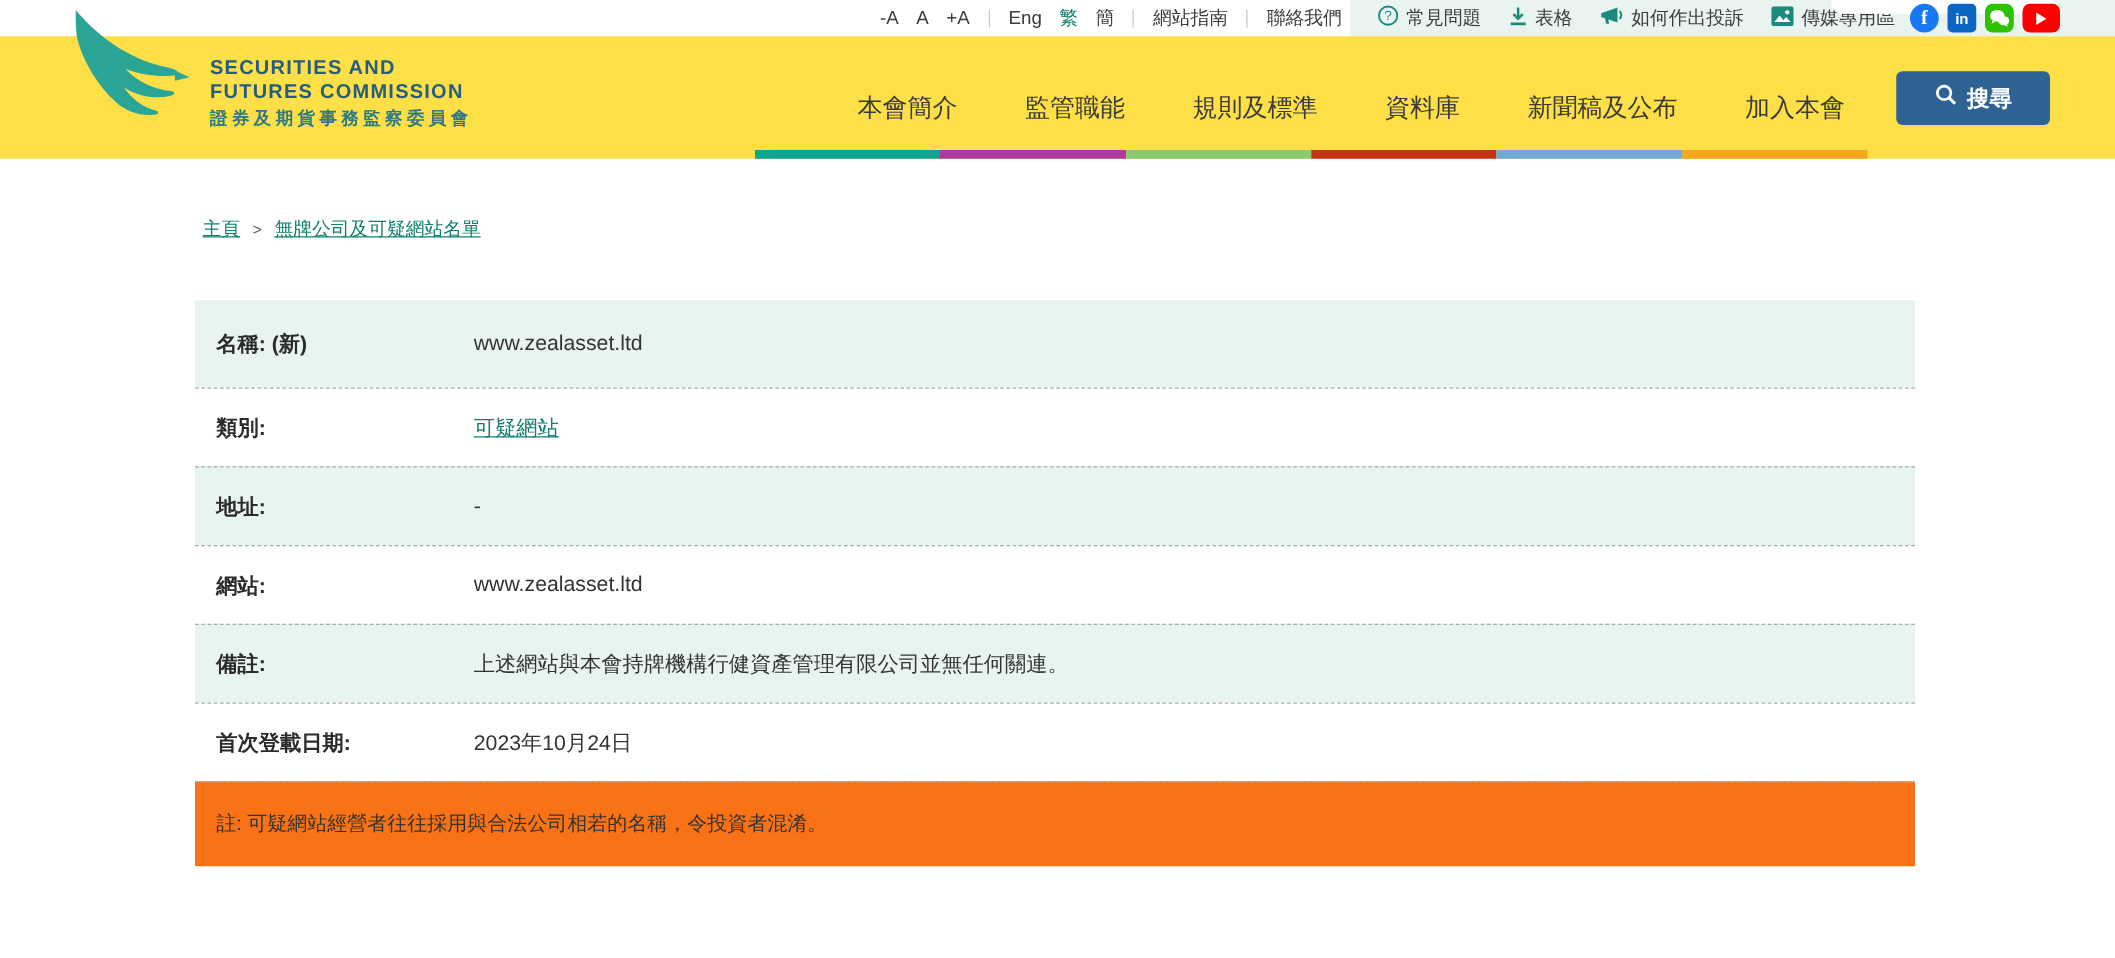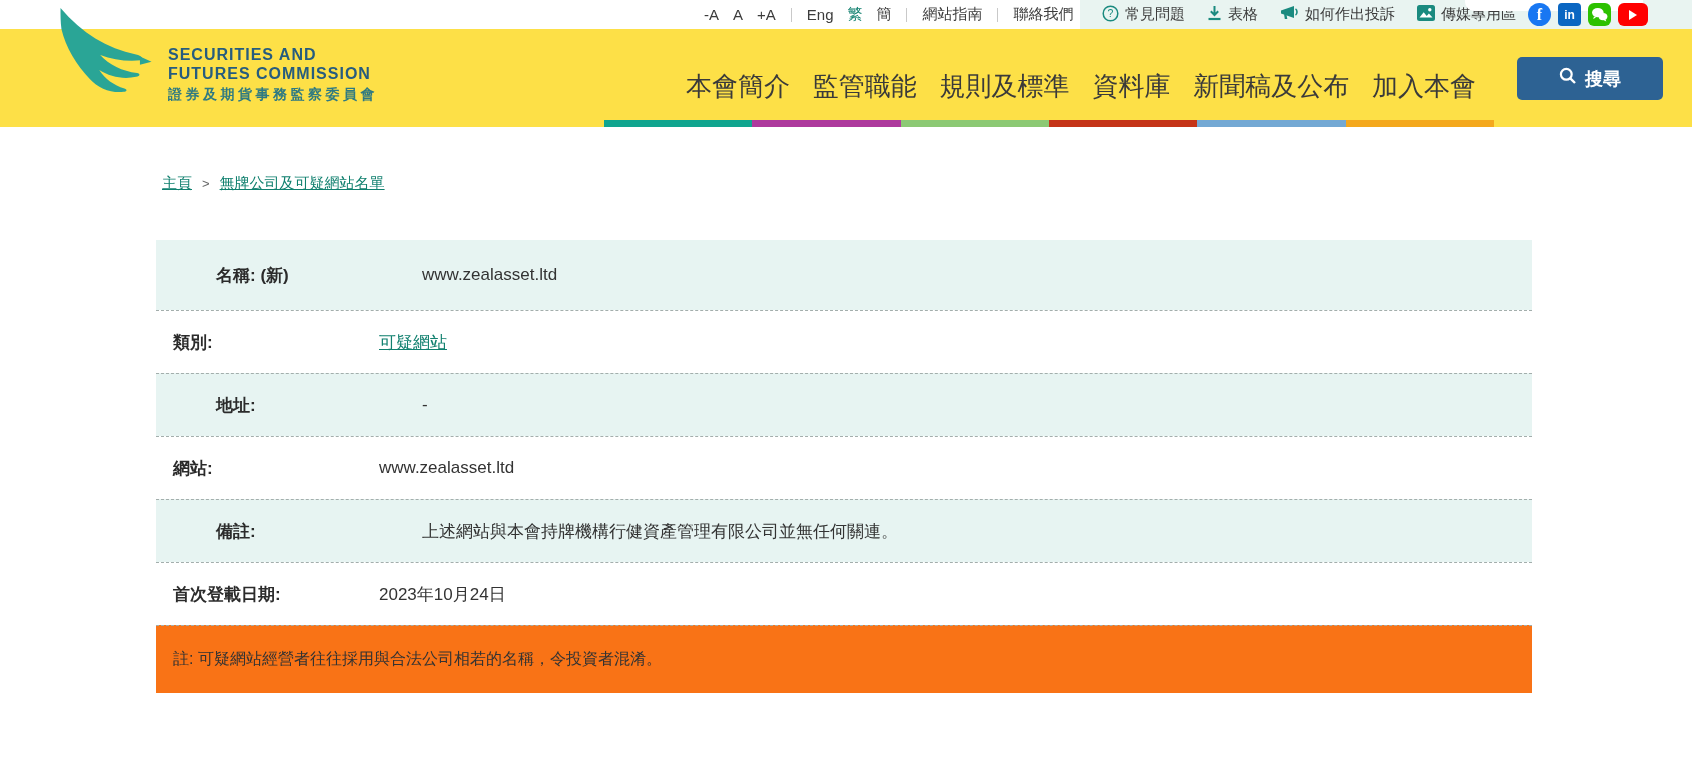--- a/index.html
+++ b/index.html
@@ -24,34 +24,34 @@
   .soc-yt{border-radius:6px;width:30px;}
   .yt-tri{width:0;height:0;border-left:8px solid #fff;border-top:5px solid transparent;border-bottom:5px solid transparent;}
 
   
   .header{position:absolute;top:29px;left:0;width:1692px;height:98px;background:#fde047;}
   .logo{position:absolute;left:48px;top:-21px;display:flex;cursor:pointer;}
   .logo-text{position:absolute;left:120px;top:37px;white-space:nowrap;}
   .logo-en{font-size:16px;font-weight:bold;color:#265c7f;letter-spacing:1px;line-height:19px;}
   .logo-cn{font-size:14px;color:#2f7a82;letter-spacing:3.5px;margin-top:3px;font-weight:bold;}
   .nav-inner{position:absolute;left:686px;top:40px;width:790px;height:34px;display:flex;justify-content:space-between;align-items:center;}
-  .nav-item{font-size:26px;color:#3a3a3a;font-weight:500;cursor:pointer;white-space:nowrap;}
+  .nav-item{font-size:20px;color:#3a3a3a;font-weight:500;cursor:pointer;white-space:nowrap;}
   .color-bar{position:absolute;left:604px;top:91px;width:890px;height:7px;display:flex;}
   .bar-seg{flex:1;height:7px;}
-  .search-btn{position:absolute;left:1517px;top:28px;width:146px;height:43px;border-radius:5px;display:flex;align-items:center;justify-content:center;gap:8px;color:#fff;font-size:18px;font-weight:bold;cursor:pointer;}
+  .search-btn{position:absolute;left:1517px;top:28px;width:123px;height:43px;border-radius:5px;display:flex;align-items:center;justify-content:center;gap:8px;color:#fff;font-size:18px;font-weight:bold;cursor:pointer;}
 
   
   .breadcrumb{position:absolute;left:162px;top:174px;font-size:15px;display:flex;align-items:center;gap:10px;text-align:center;}
   .bc-link{color:#11806f;text-decoration:underline;cursor:pointer;}
   .bc-sep{color:#666;font-size:13px;}
 
   
   .detail-table{position:absolute;left:156px;top:240px;width:1376px;}
   .drow{display:flex;align-items:center;min-height:63px;box-sizing:border-box;}
-  .drow.alt{background:#e7f4f2;padding-left:43px;}
+  .drow.alt{background:#e7f4f2;}
   .drow.sep{border-top:1px dashed #a3aeac;}
   .drow:first-child{min-height:70px;}
   .dlabel{width:206px;padding-left:17px;font-weight:bold;font-size:17px;color:#2b2b2b;flex-shrink:0;}
   .dvalue{font-size:17px;color:#333;}
   .dlink{font-size:17px;color:#11806f;text-decoration:underline;cursor:pointer;}
   .note-row{display:flex;align-items:center;min-height:68px;background:#f97316;border-top:1px dashed #a3aeac;padding-left:17px;box-sizing:border-box;font-size:16px;color:#333;}
 </style>
 </head>
 <body>
 

